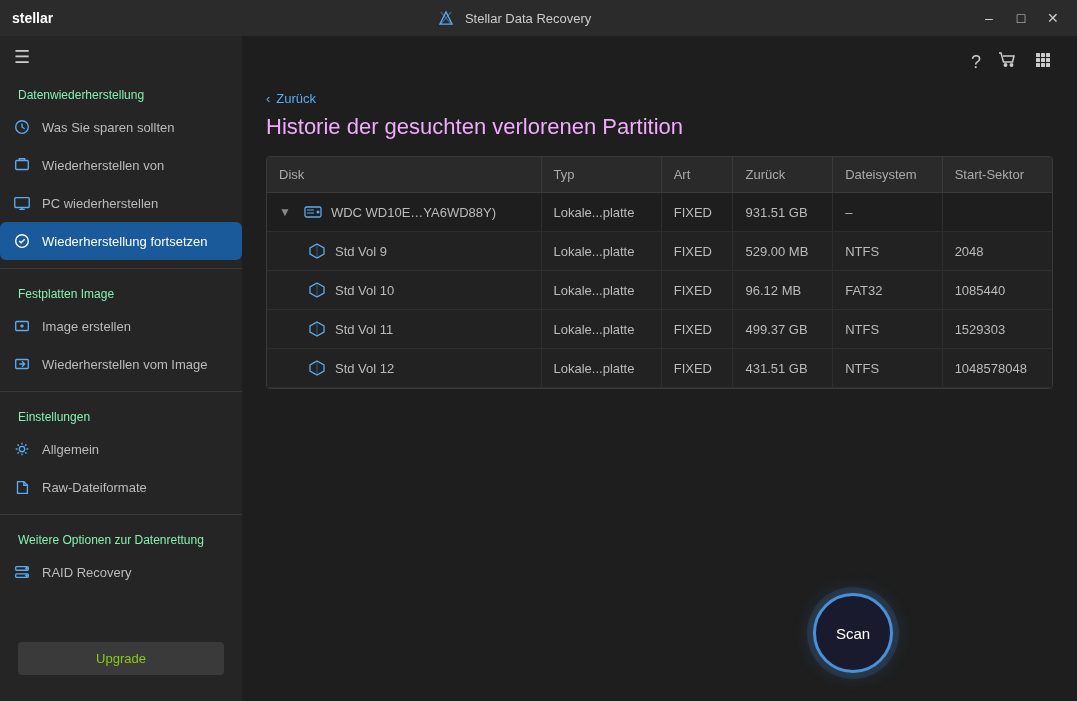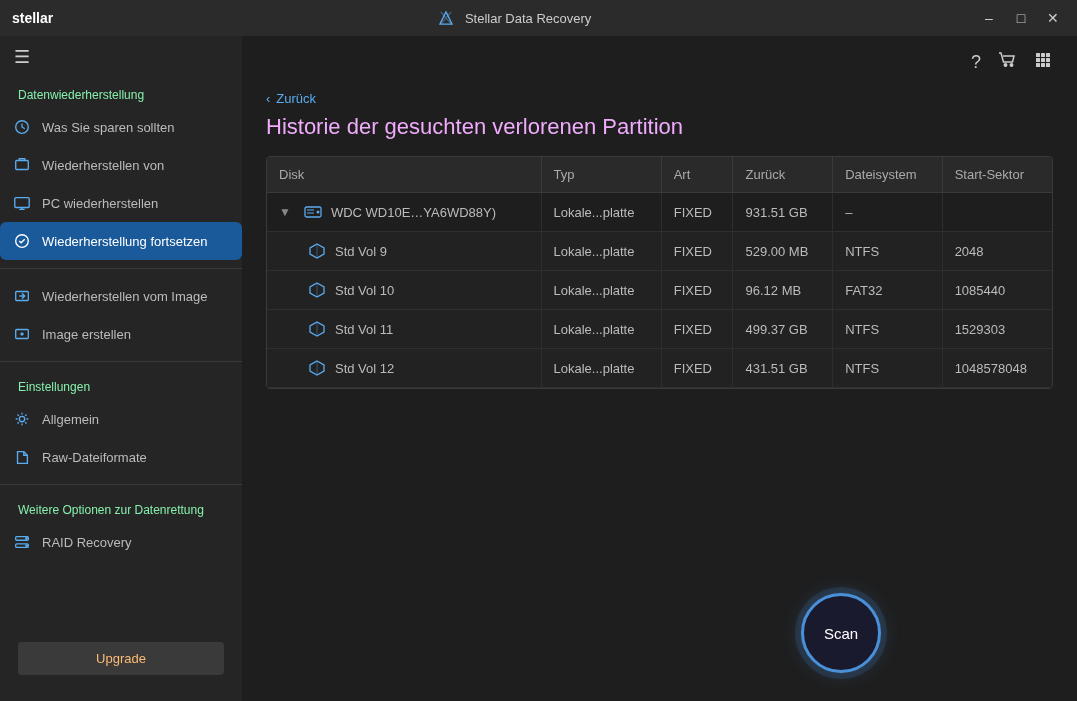--- a/index.html
+++ b/index.html
@@ -130,21 +130,21 @@
       background: #3a3a3a;
       margin: 8px 0;
     }
 
     .sidebar-spacer { flex: 1; }
 
     .upgrade-btn {
       margin: 10px 18px;
       background: #3a3a3a;
       border: none;
-      color: #fdba74;
+      color: #84cc16;
       padding: 9px 4px;
       border-radius: 4px;
       font-size: 13px;
       cursor: pointer;
       text-align: center;
       width: calc(100% - 36px);
     }
 
     
     .main-content {
@@ -256,21 +256,21 @@
       margin-right: 4px;
     }
     .indent {
       padding-left: 28px;
     }
 
     
     .scan-btn-container {
       position: absolute;
       bottom: 28px;
-      right: 196px;
+      right: 184px;
     }
     .scan-btn {
       width: 80px;
       height: 80px;
       border-radius: 50%;
       background: #1a1a2e;
       border: 3px solid #4a90d9;
       color: #fff;
       font-size: 15px;
       font-weight: 500;
@@ -346,39 +346,40 @@
       <span class="icon">
         <svg viewBox="0 0 20 20" fill="none" stroke="#fff" stroke-width="1.5">
           <circle cx="10" cy="10" r="7"></circle>
           <path d="M7 10l2 2 4-4"></path>
         </svg>
       </span>
       <span>Wiederherstellung fortsetzen</span>
     </div>
 
     <div class="sidebar-divider"></div>
+    <div class="sidebar-section-label">Festplatten Image</div>
+
+    <div class="sidebar-item">
+      <span class="icon">
+        <svg viewBox="0 0 20 20" fill="none" stroke="#5aabf0" stroke-width="1.5">
+          <rect x="3" y="5" width="14" height="10" rx="1"></rect>
+          <path d="M10 8v4M8 10h4"></path>
+        </svg>
+      </span>
+      <span>Image erstellen</span>
+    </div>
 
     <div class="sidebar-item">
       <span class="icon">
         <svg viewBox="0 0 20 20" fill="none" stroke="#5aabf0" stroke-width="1.5">
           <rect x="3" y="5" width="14" height="10" rx="1"></rect>
           <path d="M7 10h6M10 7l3 3-3 3"></path>
         </svg>
       </span>
       <span>Wiederherstellen vom Image</span>
-    </div>
-
-    <div class="sidebar-item">
-      <span class="icon">
-        <svg viewBox="0 0 20 20" fill="none" stroke="#5aabf0" stroke-width="1.5">
-          <rect x="3" y="5" width="14" height="10" rx="1"></rect>
-          <path d="M10 8v4M8 10h4"></path>
-        </svg>
-      </span>
-      <span>Image erstellen</span>
     </div>
 
     <div class="sidebar-divider"></div>
     <div class="sidebar-section-label">Einstellungen</div>
 
     <div class="sidebar-item">
       <span class="icon">
         <svg viewBox="0 0 20 20" fill="none" stroke="#5aabf0" stroke-width="1.5">
           <circle cx="10" cy="10" r="3"></circle>
           <path d="M10 3v2M10 15v2M3 10h2M15 10h2M5 5l1.5 1.5M13.5 13.5L15 15M5 15l1.5-1.5M13.5 6.5L15 5"></path>

